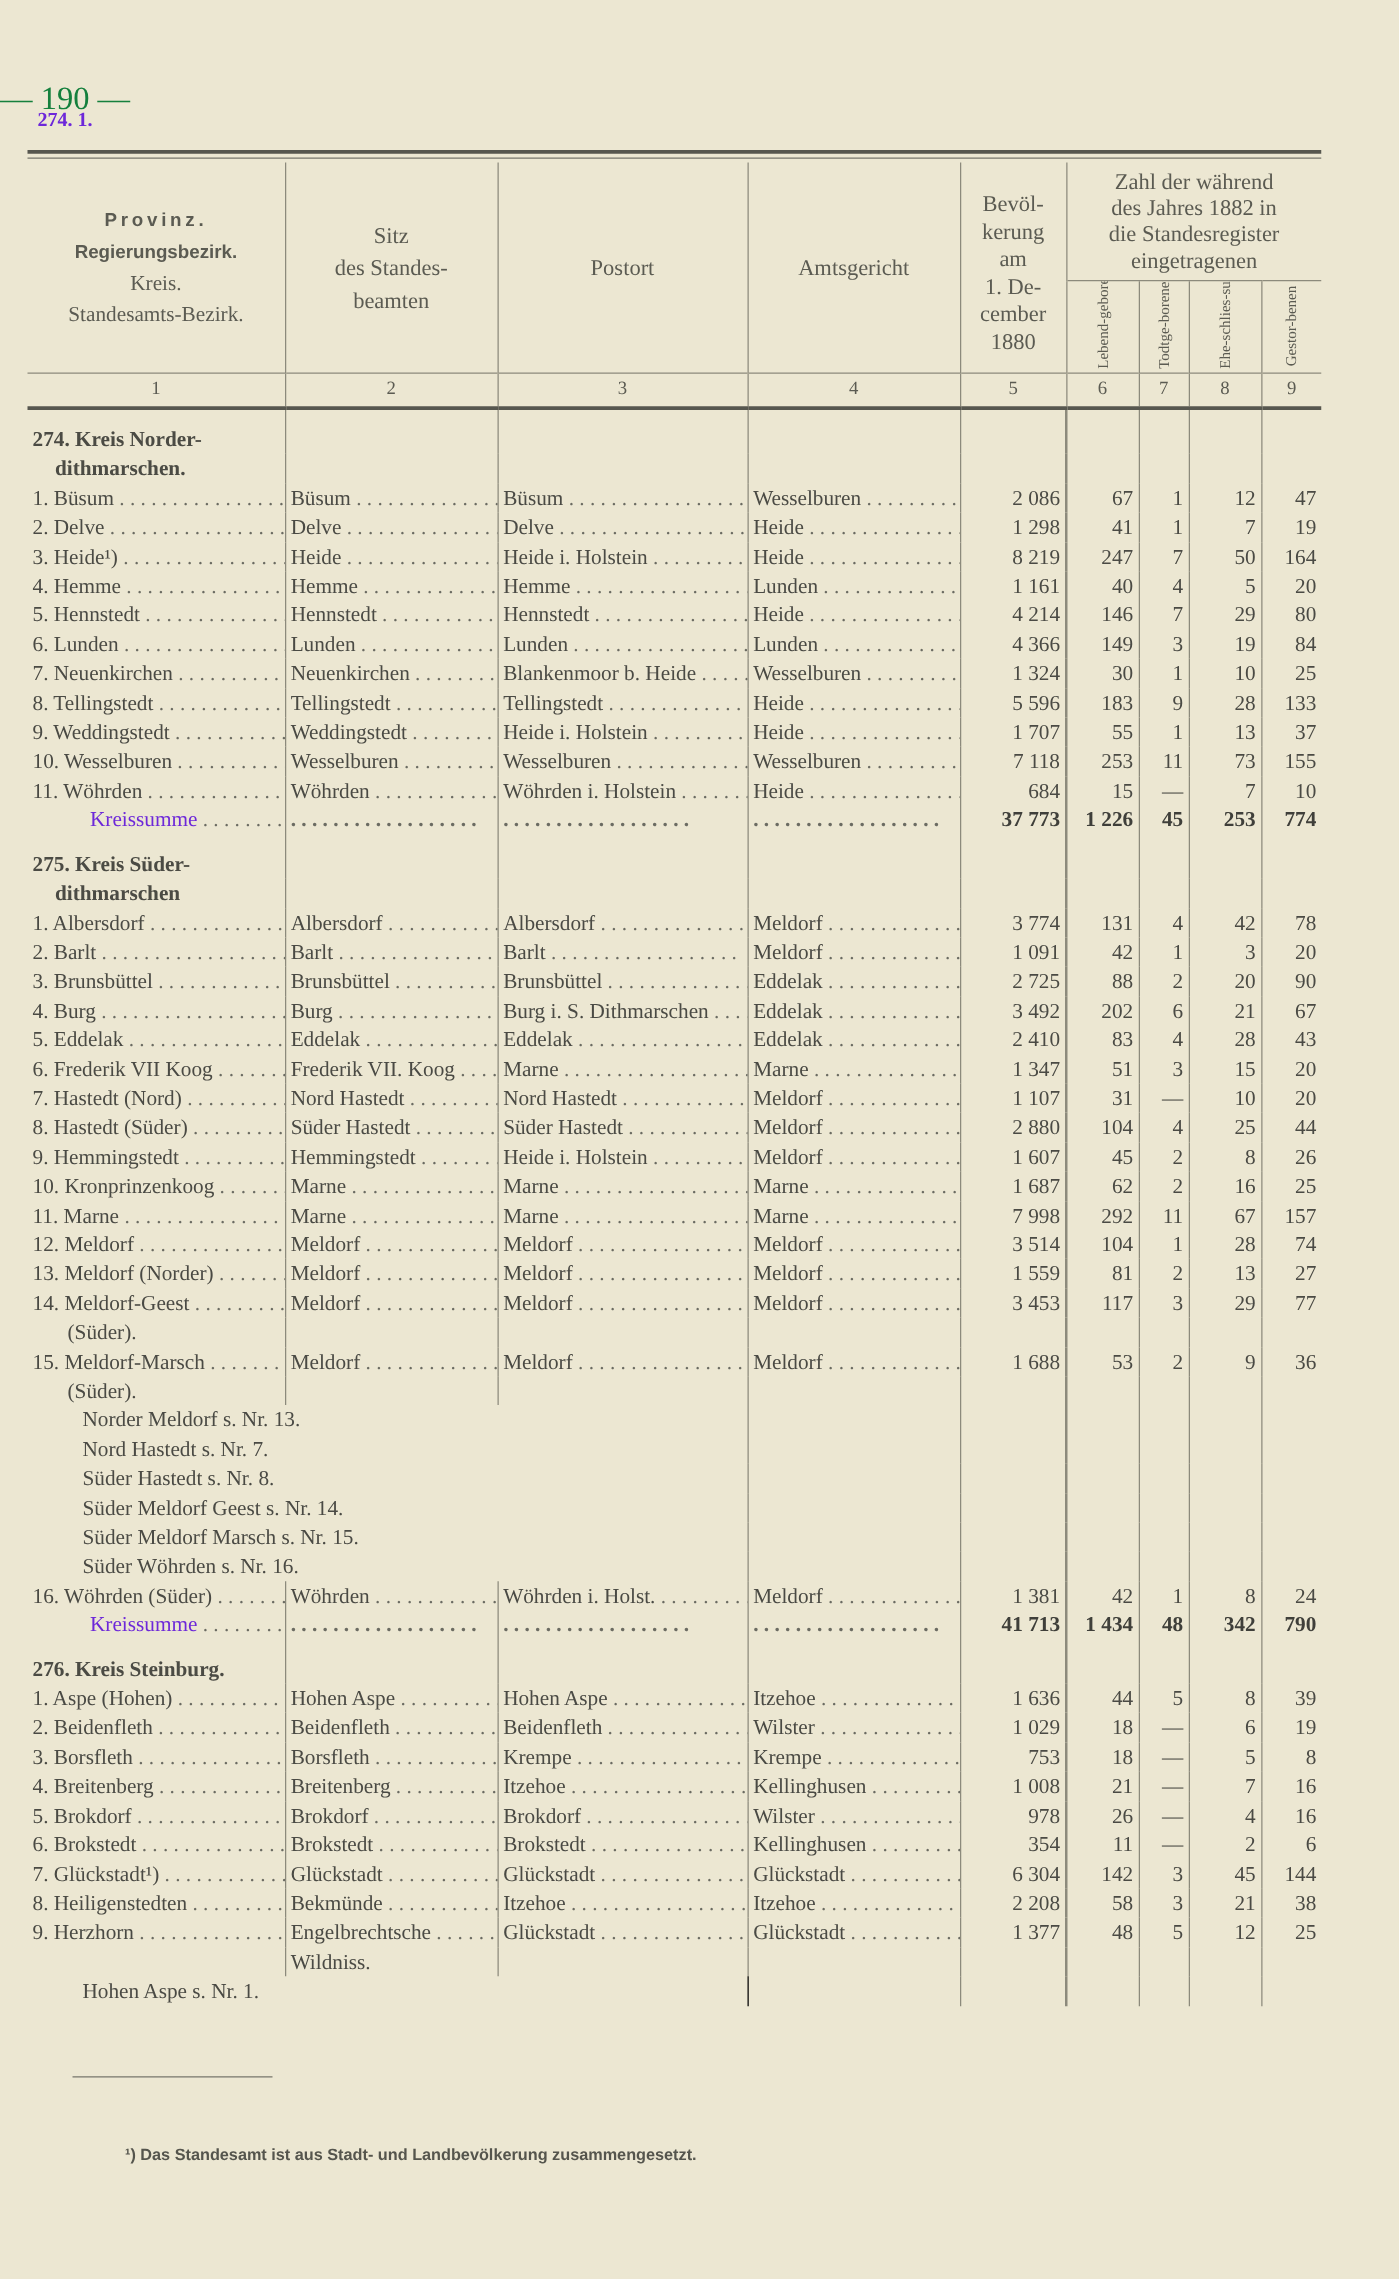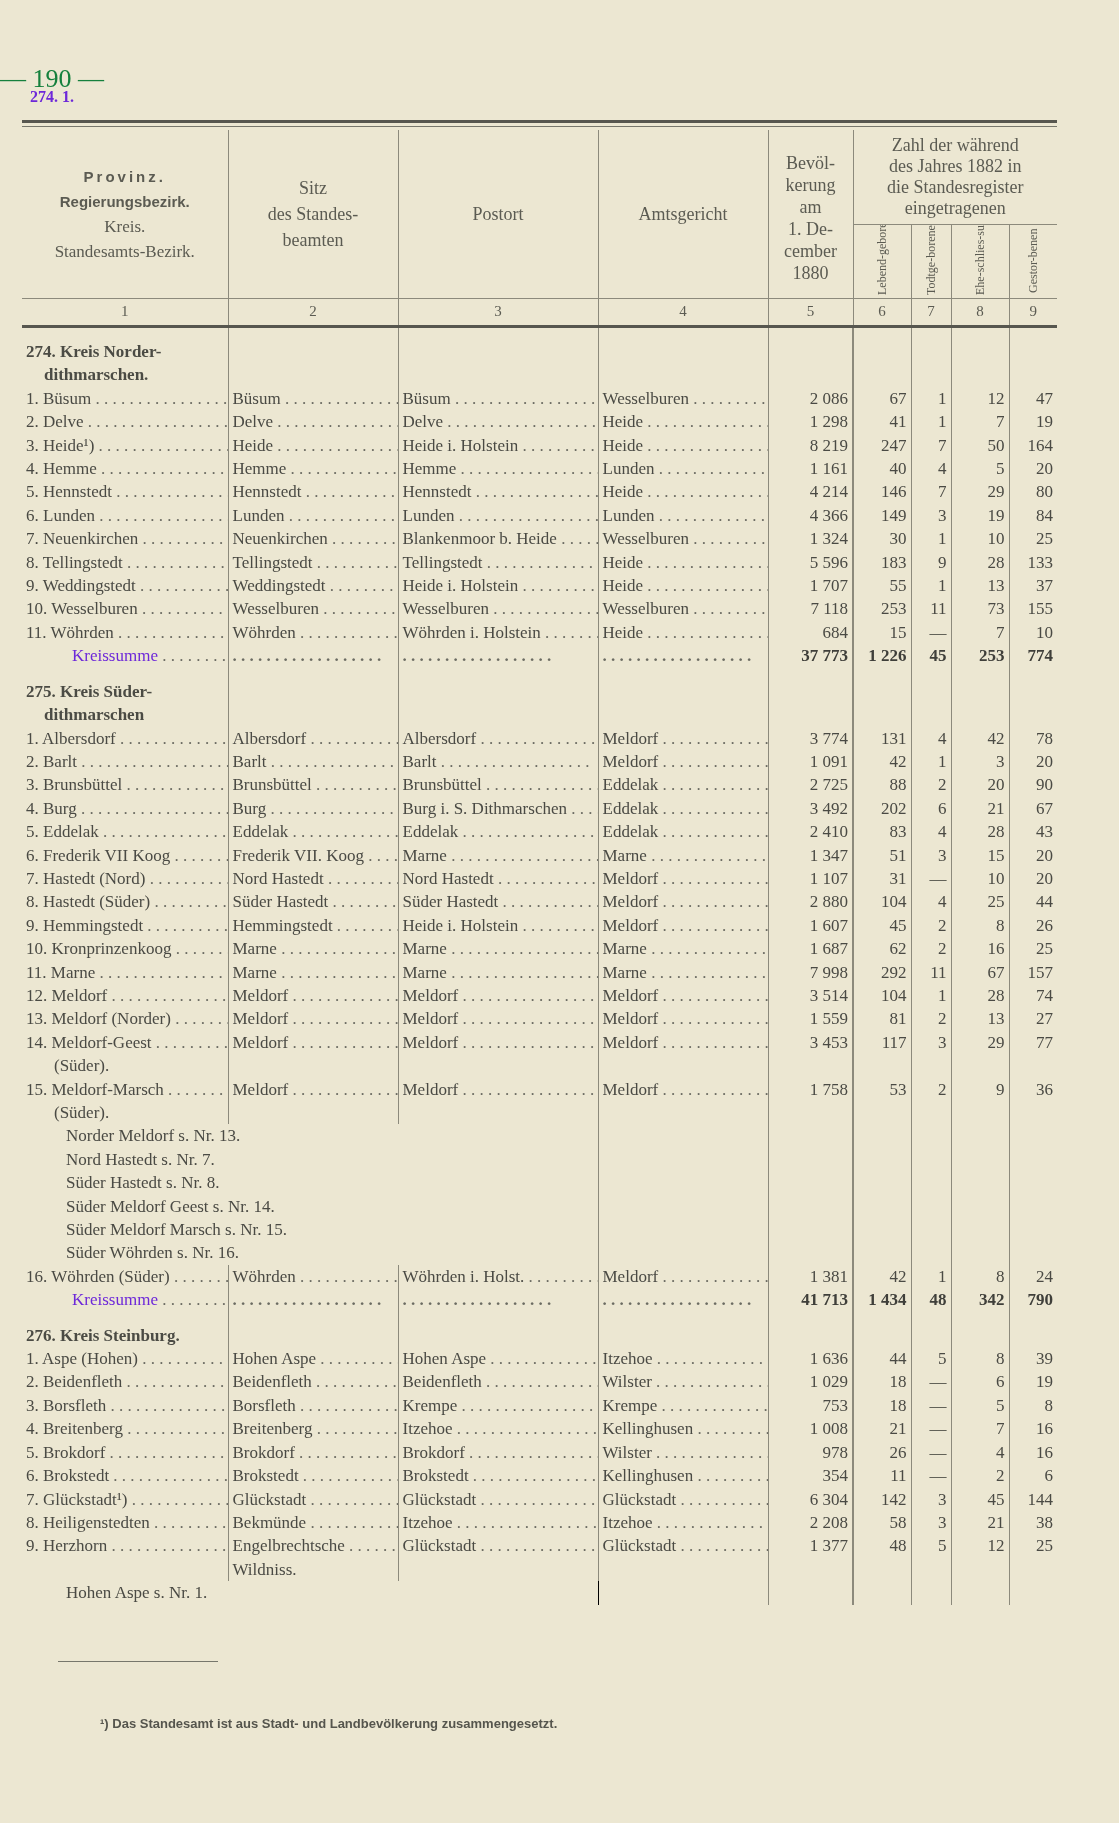--- a/index.html
+++ b/index.html
@@ -490,21 +490,21 @@
         <td class="dbl"></td>
         <td></td>
         <td></td>
         <td></td>
       </tr>
       <tr class="">
         <td class="first indent"><span class="dots">15. Meldorf-Marsch</span></td>
         <td><span class="dots">Meldorf</span></td>
         <td><span class="dots">Meldorf</span></td>
         <td><span class="dots">Meldorf</span></td>
-        <td class="n">1 758</td>
+        <td class="n">1 688</td>
         <td class="n dbl">53</td>
         <td class="n">2</td>
         <td class="n">9</td>
         <td class="n">36</td>
       </tr>
       <tr>
         <td class="first indent" style="padding-left:32px">(Süder).</td>
         <td></td>
         <td></td>
         <td></td>

